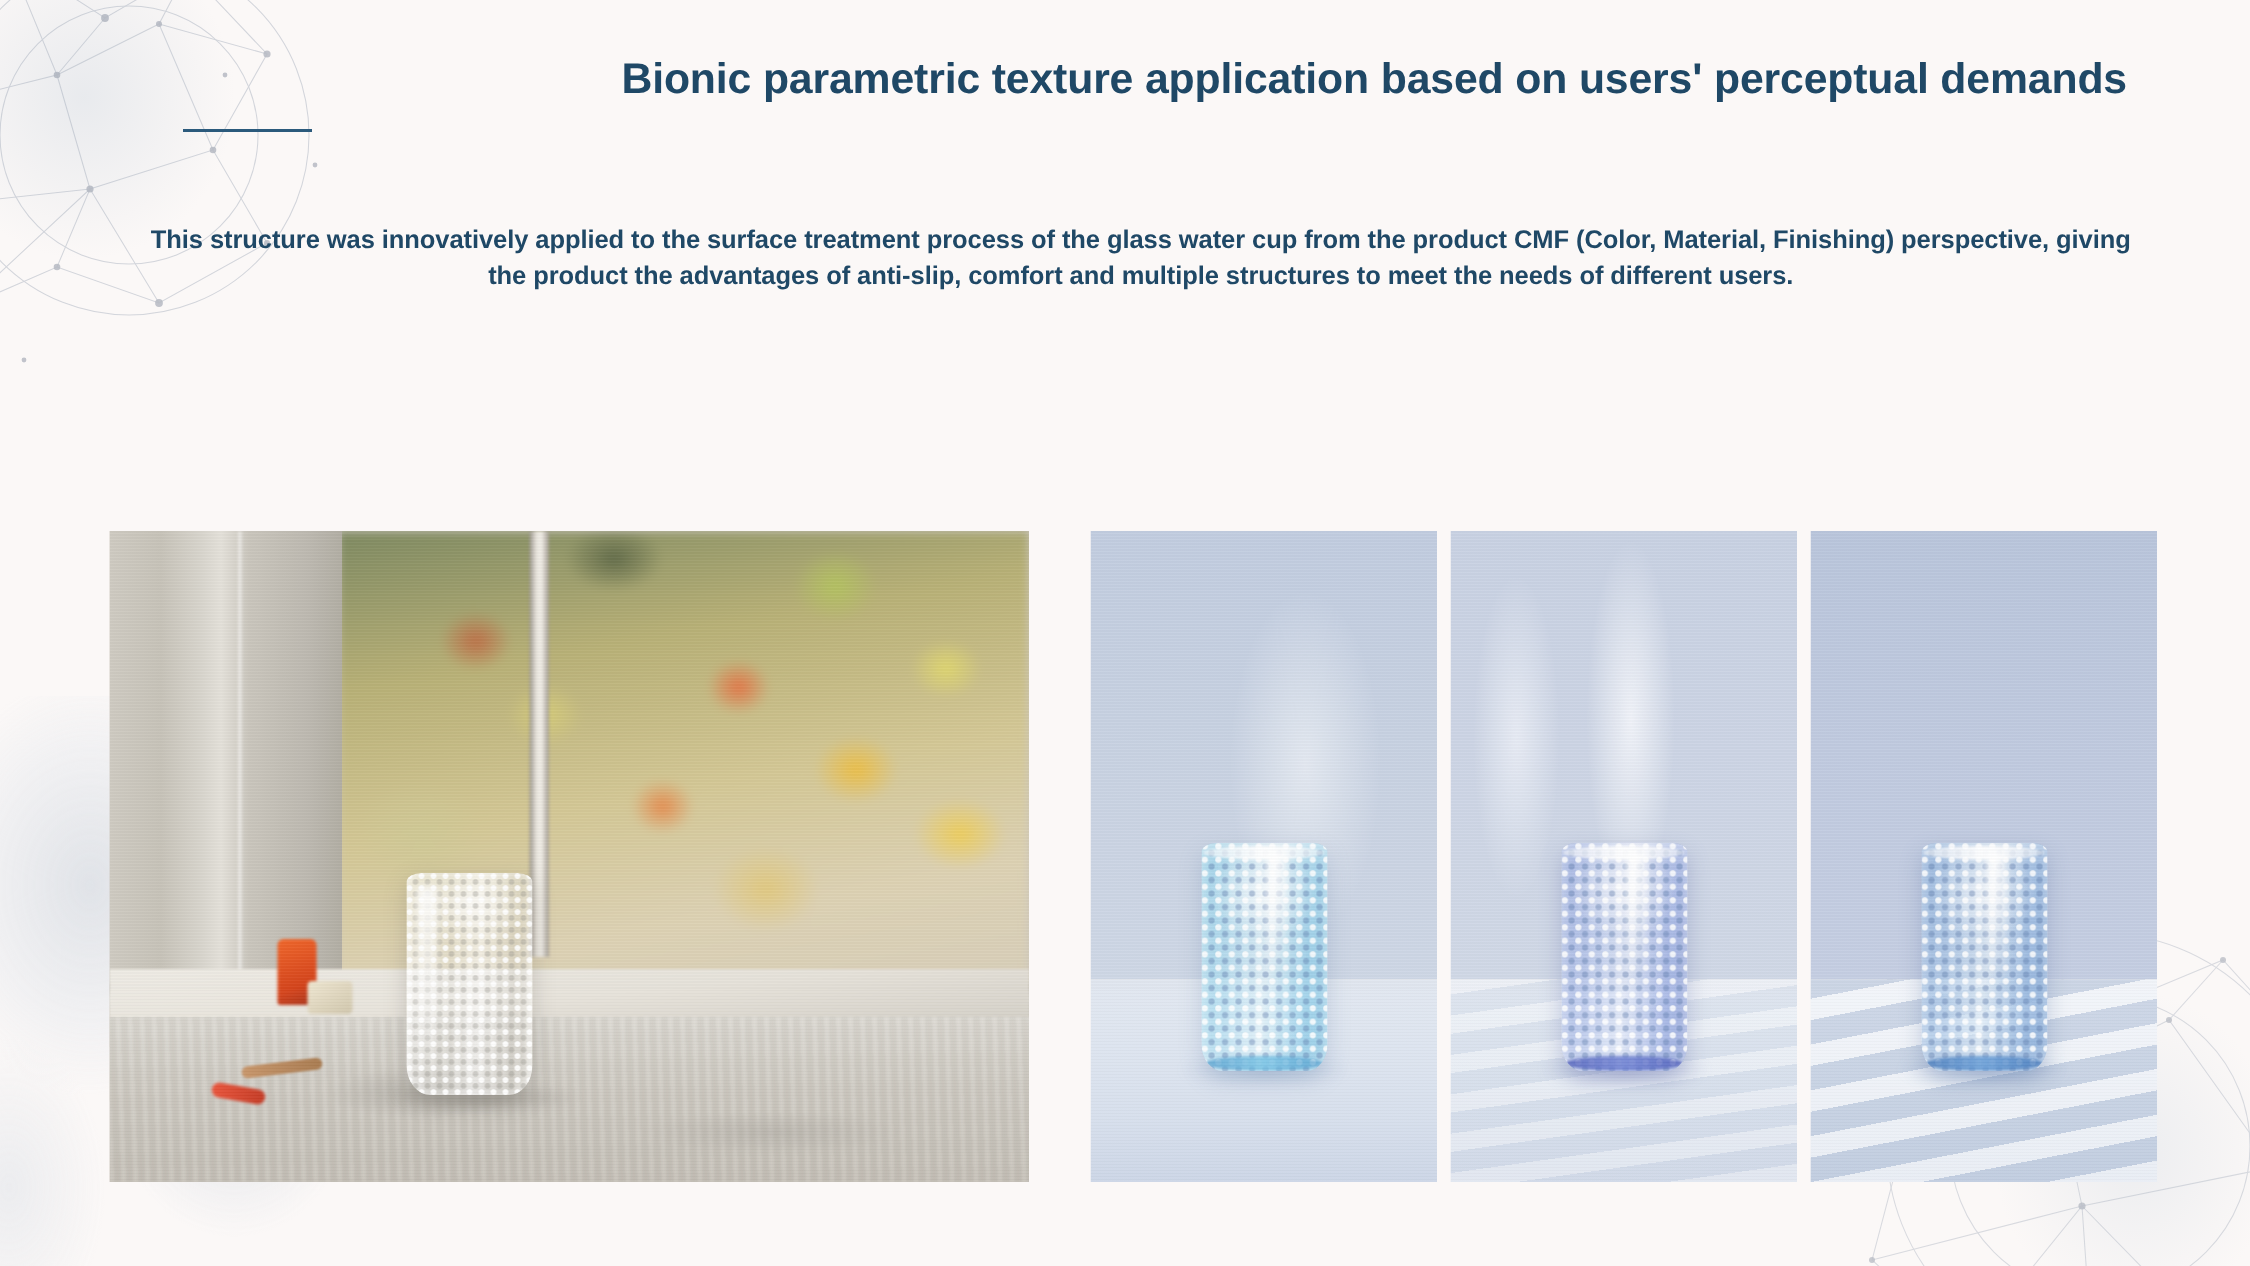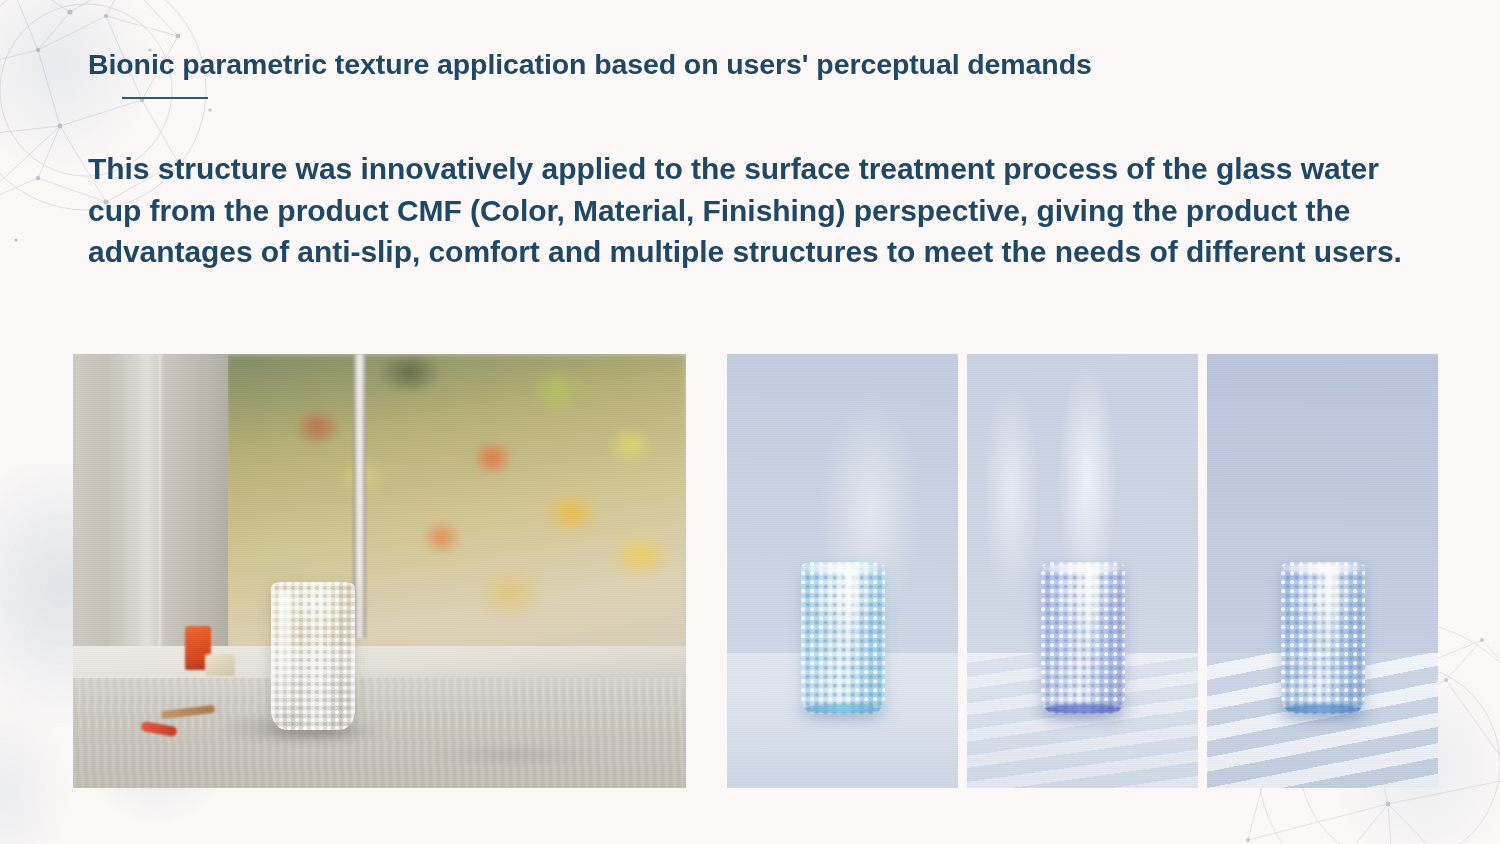--- a/index.html
+++ b/index.html
@@ -83,22 +83,23 @@
     opacity: 0.7;
     background:
       radial-gradient(ellipse 130px 150px at 55% 55%, rgba(218,224,231,0.65) 0%, rgba(251,248,247,0) 72%);
   }
 
   
 
   .header {
     position: absolute;
     left: 88px;
-    top: 47px;
+    top: 36px;
     width: 1330px;
+    text-align: right;
   }
 
   .slide-title {
     font-size: 28.5px;
     font-weight: bold;
     color: #1f4866;
     letter-spacing: -0.1px;
     line-height: 1.22;
     white-space: nowrap;
   }
@@ -112,25 +113,26 @@
     background: #2b5a7c;
   }
 
   
 
   .body-copy {
     position: absolute;
     left: 88px;
     top: 148px;
     width: 1345px;
-    font-size: 30px;
+    font-size: 17px;
     font-weight: bold;
     color: #1f4866;
     line-height: 1.39;
     letter-spacing: -0.05px;
+    text-align: center;
   }
 
   
 
   .gallery {
     position: absolute;
     left: 73px;
     top: 354px;
     width: 1365px;
     height: 434px;

